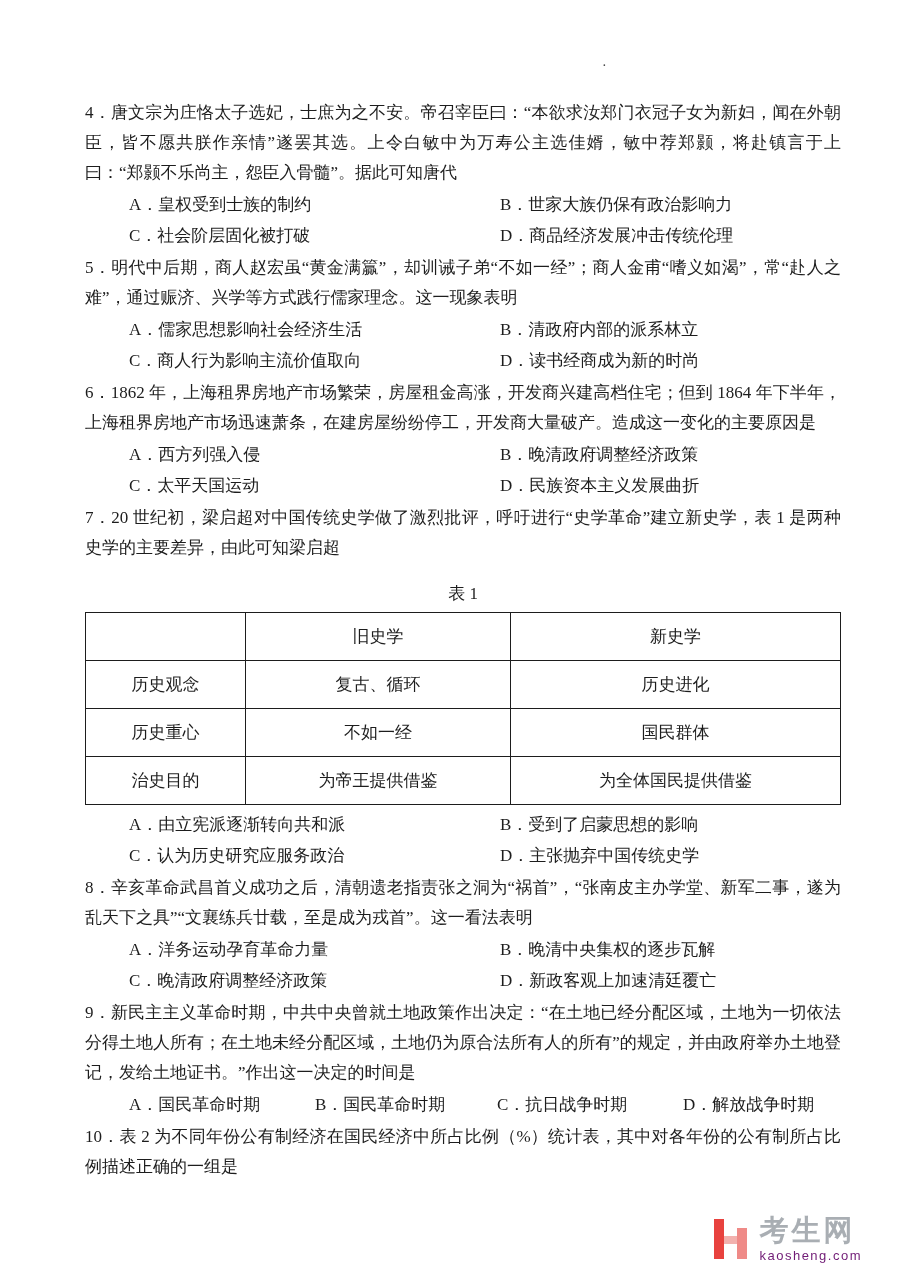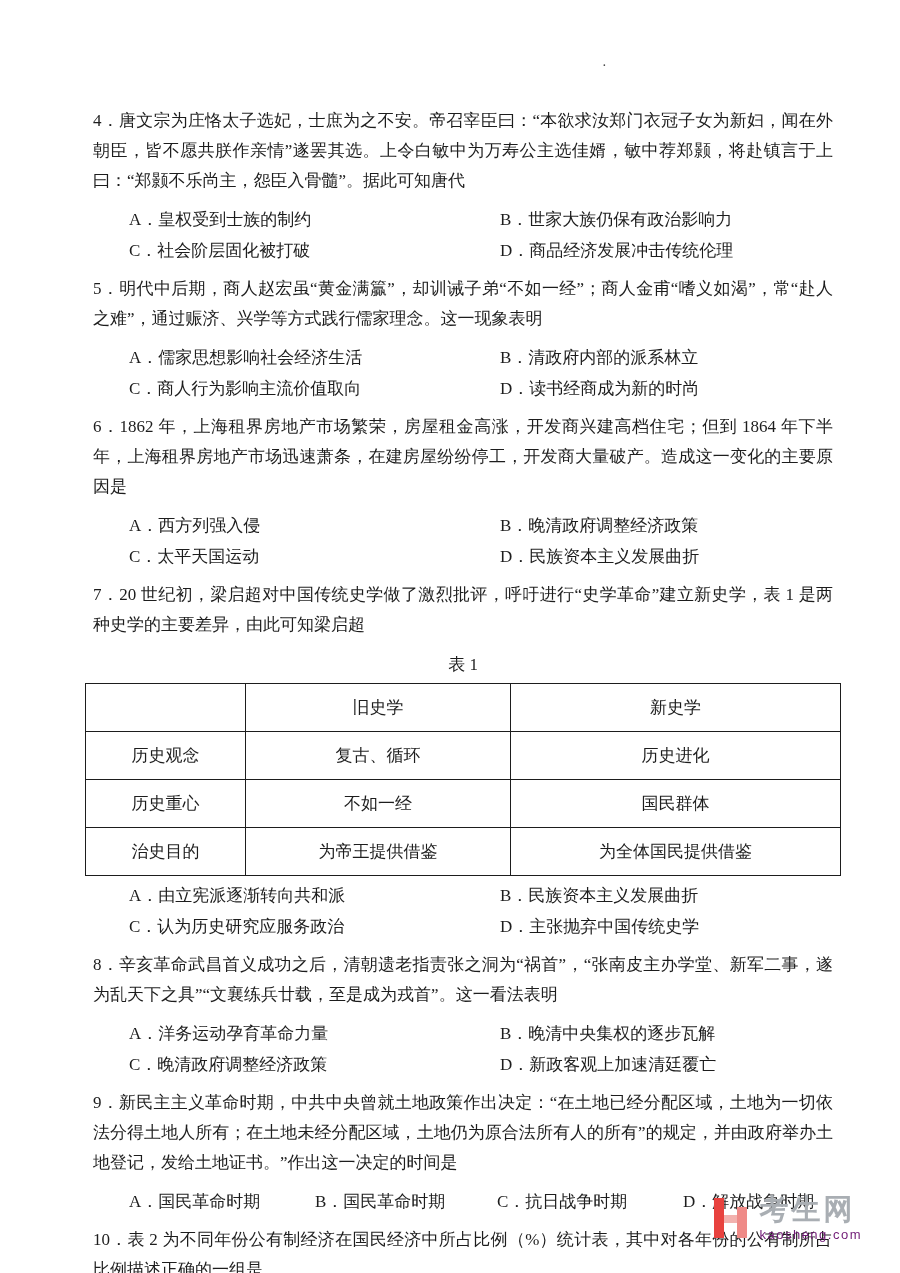--- a/index.html
+++ b/index.html
@@ -28,42 +28,42 @@
   .content {
     position: absolute;
     left: 85px;
     top: 98px;
     width: 756px;
   }
 
   .question { margin: 0; }
 
   .stem {
-    margin: 8px;
+    margin: 0;
     font-size: 17px;
     line-height: 30px;
     text-align: justify;
     font-family: Liberation Serif, serif;
   }
 
   .options {
     display: grid;
     font-size: 17px;
     line-height: 31px;
     margin: 1px 0 2px 0;
   }
   .options.cols-2 { grid-template-columns: 371px 1fr; }
   .options.cols-4 { grid-template-columns: 186px 182px 186px 1fr; font-family: Liberation Serif, serif; }
   .opt { white-space: nowrap; overflow: hidden; margin-left: 44px; }
 
   .table-caption {
     text-align: center;
     font-size: 17px;
     line-height: 30px;
-    margin-top: 10px;
+    margin-top: 16px;
   }
 
   table.t1 {
     border-collapse: collapse;
     width: 100%;
     table-layout: fixed;
     margin: 3px 0 4px 0;
     border-radius: 16px;
   }
   table.t1 td {
@@ -71,21 +71,21 @@
     text-align: center;
     vertical-align: middle;
     height: 48px;
     font-size: 17px;
     padding: 0 4px;
   }
 
   .watermark {
     position: absolute;
     right: 38px;
-    bottom: 32px;
+    bottom: 11px;
     display: flex;
     align-items: center;
     gap: 9px;
   }
   .wm-logo { width: 38px; height: 40px; position: relative; }
   .wm-logo .bar-left  { position: absolute; left: 2px;  top: 0;    width: 10px; height: 40px; background: #e8423e; }
   .wm-logo .bar-right { position: absolute; right: 3px; top: 9px;  width: 10px; height: 31px; background: #ef8a87; }
   .wm-logo .bar-mid   { position: absolute; left: 12px; top: 17px; width: 13px; height: 8px;  background: #f2b1ae; }
   .wm-text { display: flex; flex-direction: column; line-height: 1; }
   .wm-brand {
@@ -172,21 +172,21 @@
         <tr>
           <td>治史目的</td>
           <td>为帝王提供借鉴</td>
           <td>为全体国民提供借鉴</td>
         </tr>
       </tbody>
         </table>
 
       <div class="options cols-2">
         <span class="opt">A．由立宪派逐渐转向共和派</span>
-        <span class="opt">B．民族资本主义发展曲折</span>
+        <span class="opt">B．受到了启蒙思想的影响</span>
         <span class="opt">C．认为历史研究应服务政治</span>
         <span class="opt">D．主张抛弃中国传统史学</span>
       </div>
     </section>
 
     <section class="question">
       <p class="stem">8．辛亥革命武昌首义成功之后，清朝遗老指责张之洞为“祸首”，“张南皮主办学堂、新军二事，遂为乱天下之具”“文襄练兵廿载，至是成为戎首”。这一看法表明</p>
       <div class="options cols-2">
         <span class="opt">A．洋务运动孕育革命力量</span>
         <span class="opt">B．晚清中央集权的逐步瓦解</span>

